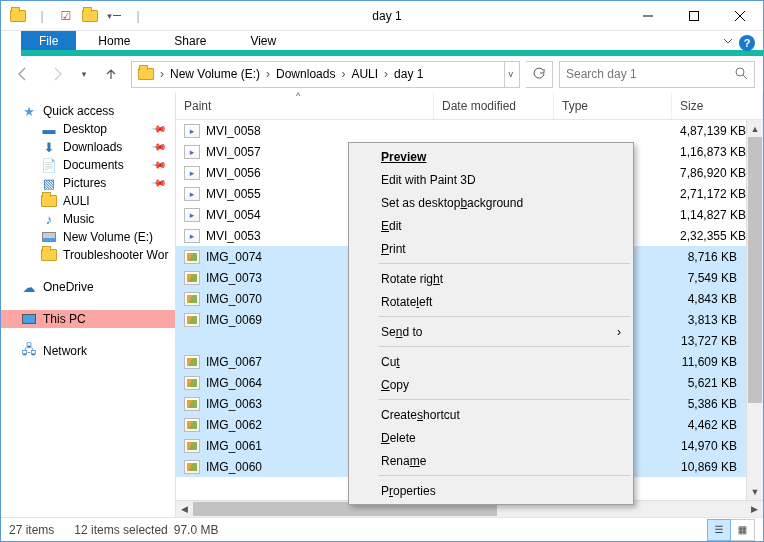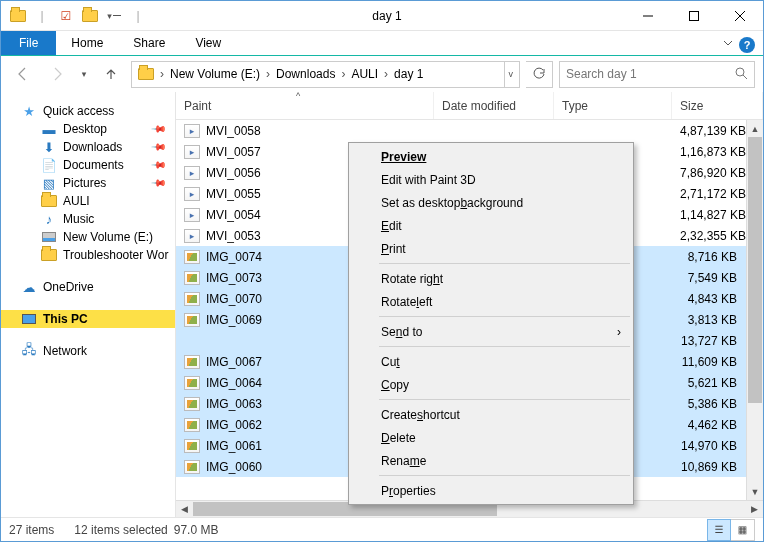--- a/index.html
+++ b/index.html
@@ -8,22 +8,22 @@
 
   
   .titlebar { height: 30px; display: flex; align-items: center; padding: 0 0 0 6px; border-bottom: 1px solid #e5e5e5; }
   .titlebar .qat { display: flex; align-items: center; gap: 2px; }
   .titlebar .qat .ico { width: 22px; height: 22px; display: flex; align-items: center; justify-content: center; }
   .titlebar .title { flex: 1; text-align: center; font-size: 12px; }
   .winctrls { display: flex; }
   .winctrls .btn { width: 46px; height: 30px; display: flex; align-items: center; justify-content: center; }
 
   
-  .ribbon { height: 25px; display: flex; align-items: stretch; border-bottom: 1px solid #14b8a6; }
-  .ribbon .tab { padding: 0 15px; display: flex; align-items: center; font-size: 12px; }
+  .ribbon { height: 25px; display: flex; align-items: stretch; border-bottom: 6px solid #14b8a6; margin-left: 20px; }
+  .ribbon .tab { padding: 0 22px; display: flex; align-items: center; font-size: 12px; }
   .ribbon .tab.file { background: #1979ca; color: #fff; padding: 0 18px; }
   .ribbon .spacer { flex: 1; }
   .ribbon .help { width: 16px; height: 16px; border-radius: 50%; background: #1979ca; color: #fff; display: flex; align-items: center; justify-content: center; font-size: 11px; font-weight: bold; margin: 4px 8px 0 0; align-self: center; }
   .ribbon .chev { padding: 0 6px; display:flex; align-items:center; color:#555;}
 
   
   .addrrow { height: 36px; display: flex; align-items: center; padding: 4px 8px; gap: 6px; }
   .navbtn { width: 28px; height: 27px; display: flex; align-items: center; justify-content: center; color: #555; }
   .navbtn.disabled { color: #bbb; }
   .addrbox { flex: 1; height: 27px; border: 1px solid #ccc; display: flex; align-items: center; padding: 0 2px; }
@@ -33,21 +33,21 @@
   .refresh { width: 27px; height: 27px; border: 1px solid #ccc; border-left: none; display: flex; align-items: center; justify-content: center; }
   .searchbox { width: 196px; height: 27px; border: 1px solid #ccc; display: flex; align-items: center; padding: 0 6px; color: #777; }
   .searchbox .sico { margin-left: auto; }
 
   
   .mainarea { flex: 1; display: flex; min-height: 0; }
   .navpane { width: 175px; border-right: 1px solid #e5e5e5; padding: 10px 0 0 0; overflow:hidden;}
   .navpane .item { height: 18px; display: flex; align-items: center; padding-left: 20px; gap: 6px; white-space: nowrap;}
   .navpane .item.sub { padding-left: 40px; }
   .navpane .item .pin { margin-left: auto; margin-right: 10px; color: #666; font-size: 10px; transform: rotate(45deg);}
-  .navpane .item.selected { background: #fde047; font-weight: bold; }
+  .navpane .item.selected { background: #fca5a5; }
   .navpane .group { margin-bottom: 14px; }
   .navpane .ico { width: 16px; height: 16px; display: flex; align-items: center; justify-content: center; font-size: 13px;}
 
   .content { flex: 1; display: flex; flex-direction: column; min-width: 0; position: relative; }
   .cols { height: 28px; display: flex; align-items: center; border-bottom: 1px solid #e5e5e5; color: #444; position:relative;}
   .col { padding: 0 8px; border-right: 1px solid #f0f0f0; height: 100%; display: flex; align-items: center; }
   .col.name { width: 258px; }
   .col.date { width: 120px; }
   .col.type { width: 118px; }
   .col.size { flex: 1; }

